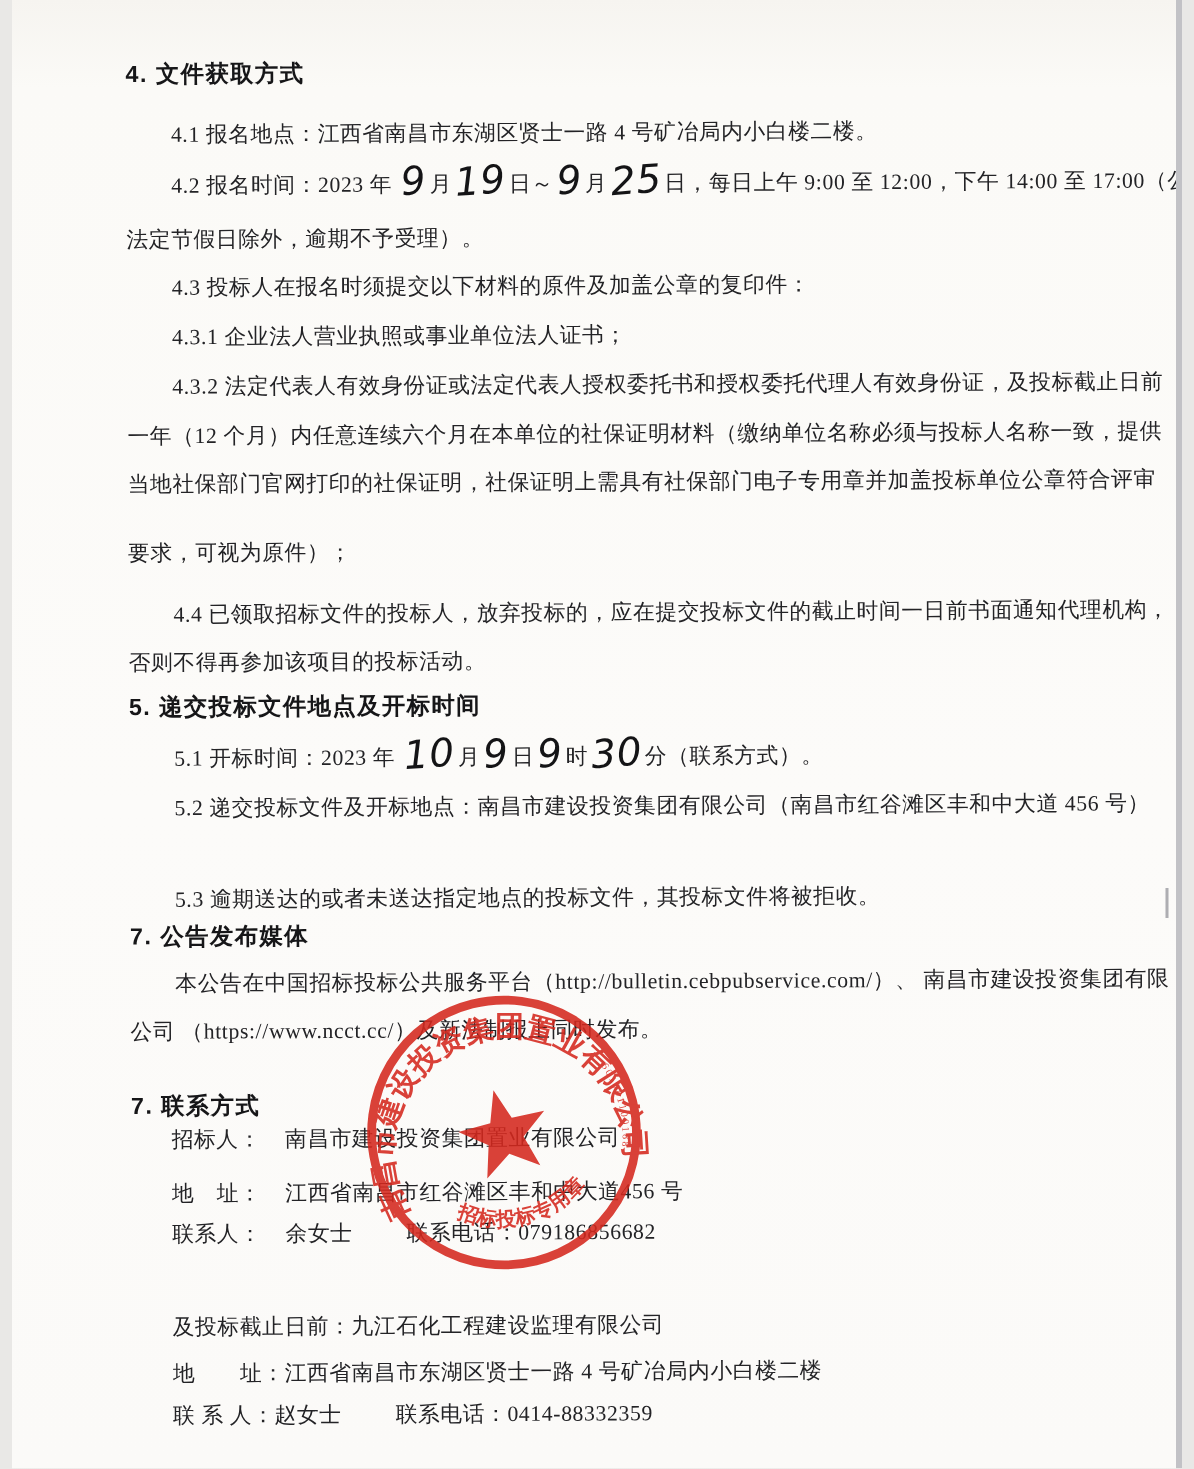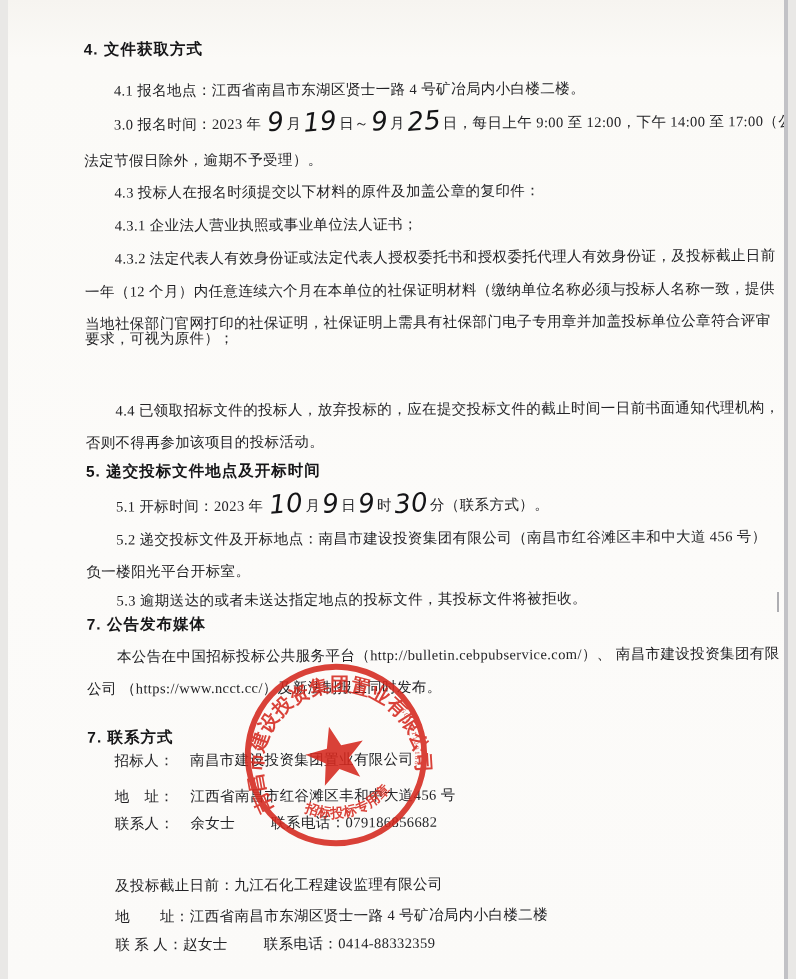--- a/index.html
+++ b/index.html
@@ -41,41 +41,40 @@
 </head>
 <body>
 
 <div class="page">
   <div class="content">
 
     <div class="heading" style="top:38px">4. 文件获取方式</div>
     <div class="line indent" style="top:78px">4.1 报名地点：江西省南昌市东湖区贤士一路 4 号矿冶局内小白楼二楼。</div>
 
     <div class="line indent" style="top:112px">
-      <span>3.0 报名时间：2023 年</span>
+      <span>4.2 报名时间：2023 年</span>
       <span class="hw">9</span><span>月</span><span class="hw">19</span><span>日～</span><span class="hw">9</span><span>月</span><span class="hw">25</span><span>日，每日上午 9:00 至 12:00，下午 14:00 至 17:00（公休日、</span>
     </div>
     <div class="line flush" style="top:148px">法定节假日除外，逾期不予受理）。</div>
 
     <div class="line indent" style="top:180px">4.3 投标人在报名时须提交以下材料的原件及加盖公章的复印件：</div>
     <div class="line indent" style="top:213px">4.3.1 企业法人营业执照或事业单位法人证书；</div>
     <div class="line indent" style="top:246px">4.3.2 法定代表人有效身份证或法定代表人授权委托书和授权委托代理人有效身份证，及投标截止日前</div>
     <div class="line flush" style="top:279px">一年（12 个月）内任意连续六个月在本单位的社保证明材料（缴纳单位名称必须与投标人名称一致，提供</div>
     <div class="line flush" style="top:311px">当地社保部门官网打印的社保证明，社保证明上需具有社保部门电子专用章并加盖投标单位公章符合评审</div>
-    <div class="line flush" style="top:326px">要求，可视为原件）；</div>
+    <div class="line flush" style="top:357px">要求，可视为原件）；</div>
     <div class="line indent" style="top:398px">4.4 已领取招标文件的投标人，放弃投标的，应在提交投标文件的截止时间一日前书面通知代理机构，</div>
     <div class="line flush" style="top:430px">否则不得再参加该项目的投标活动。</div>
 
     <div class="heading" style="top:460px">5. 递交投标文件地点及开标时间</div>
     <div class="line indent" style="top:494px">
       <span>5.1 开标时间：2023 年</span>
       <span class="hw">10</span><span>月</span><span class="hw">9</span><span>日</span><span class="hw">9</span><span>时</span><span class="hw">30</span><span>分（联系方式）。</span>
     </div>
     <div class="line indent" style="top:527px">5.2 递交投标文件及开标地点：南昌市建设投资集团有限公司（南昌市红谷滩区丰和中大道 456 号）</div>
-    <div class="line flush" style="top:559px">负一楼阳光平台开标室。</div>
     <div class="line indent" style="top:588px">5.3 逾期送达的或者未送达指定地点的投标文件，其投标文件将被拒收。</div>
 
     <div class="heading" style="top:613px">7. 公告发布媒体</div>
     <div class="line indent" style="top:644px">本公告在中国招标投标公共服务平台（http://bulletin.cebpubservice.com/）、 南昌市建设投资集团有限</div>
     <div class="line flush" style="top:676px">公司 （https://www.ncct.cc/）及新法制报上同时发布。</div>
 
     <div class="heading" style="top:726px">7. 联系方式</div>
 
     <div class="line contact" style="top:748px">
       <span class="lbl">招标人：</span><span class="sp16"></span><span>南昌市建设投资集团置业有限公司</span>

